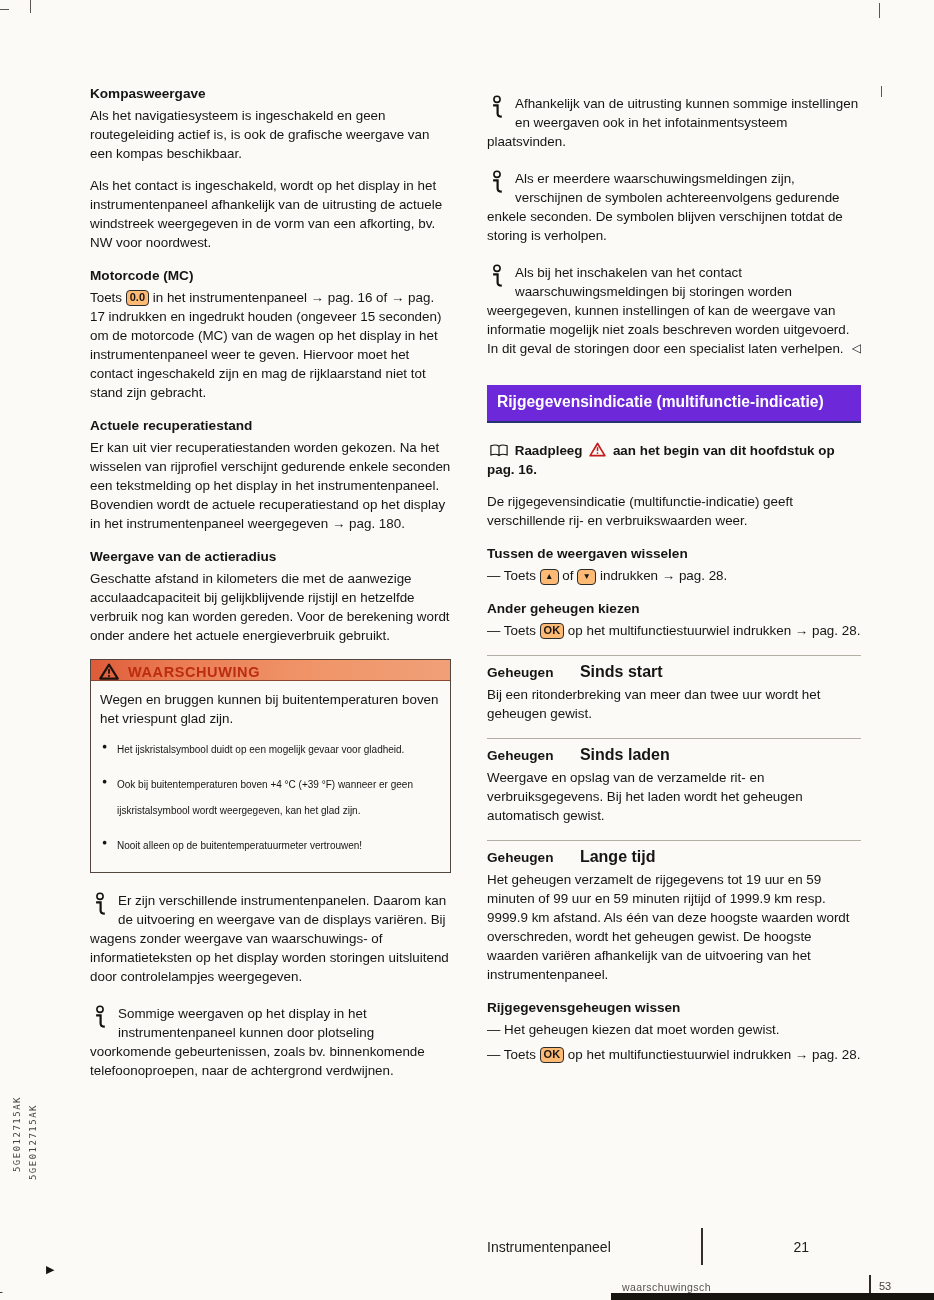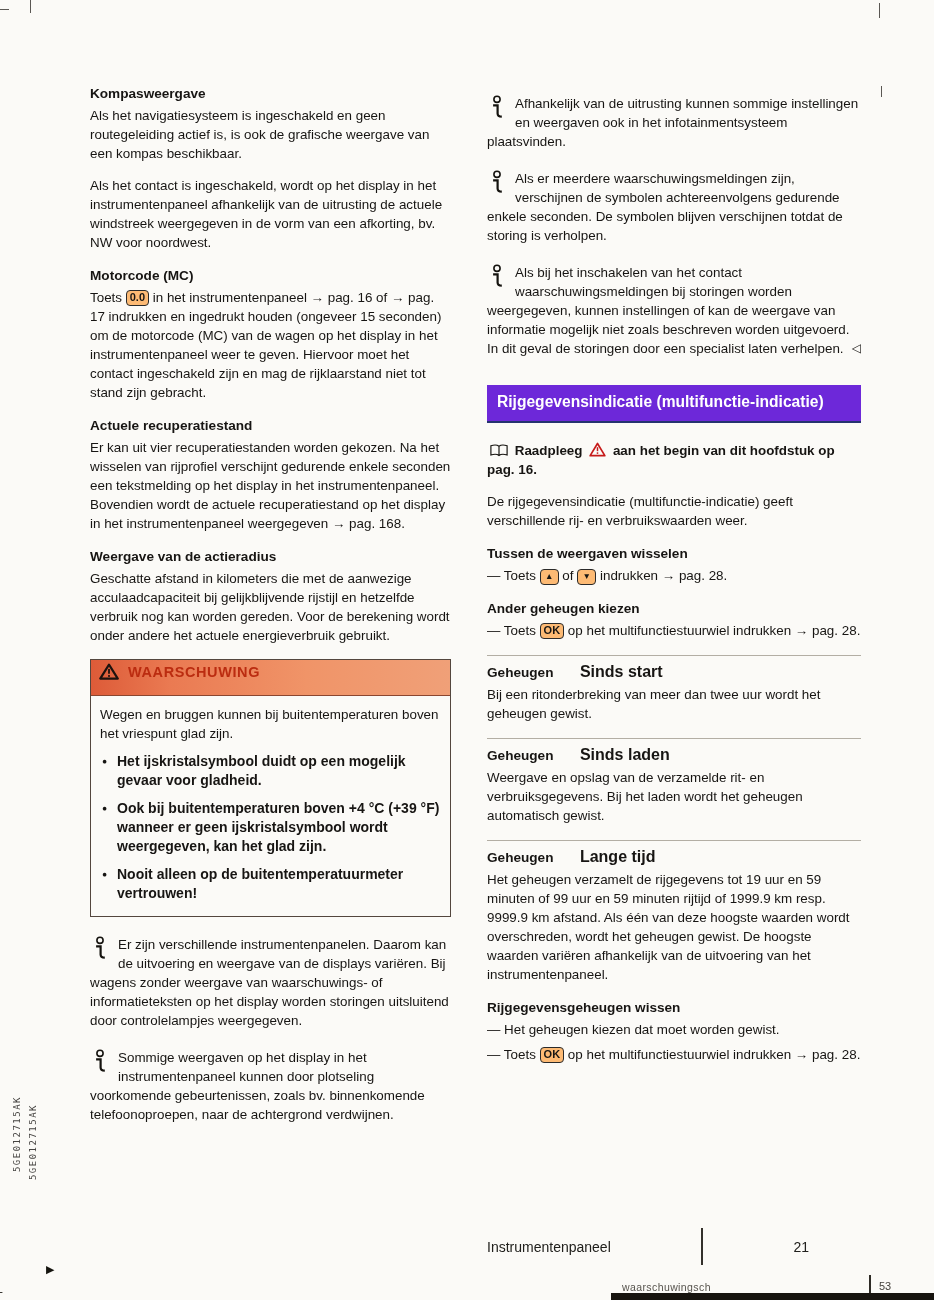--- a/index.html
+++ b/index.html
@@ -25,31 +25,31 @@
     display:inline-block; min-width:14px; text-align:center;
     border:1.4px solid #2a2a2a; border-radius:4px; padding:0 3px;
     font-size:11px; line-height:13.5px; font-weight:bold;
     background:#fdba74; text-indent:0; vertical-align:1px;
   }
   .key-arrow { font-size:8.5px; min-width:11px; }
 
   
   .warning-box { border:1px solid #53463e; margin:14px 0 17px; background:#fbfaf7; }
   .warning-head {
-    display:flex; align-items:center; gap:9px; padding:3px 8px 15px;
+    display:flex; align-items:center; gap:9px; padding:3px 8px 0;
     background:linear-gradient(90deg,#dd5b38 0%, #ea7a52 22%, #f09468 60%, #f0a078 100%);
     border-bottom:1px solid #8a4630;
   }
   .warning-title { color:#bb2c10; font-weight:bold; font-size:14.5px; letter-spacing:.6px; }
   .warning-body { padding:9px 9px 4px; }
   .warning-body p.para { margin-bottom:9px; }
   ul.wbullets { margin:0; padding:0; list-style:none; }
   ul.wbullets li {
     position:relative; padding-left:17px; margin-bottom:9px;
-    font-size:14px; line-height:19px;font-weight:bold;
+    font-size:10px; line-height:26px;
   }
   ul.wbullets li::before {
     content:"●"; position:absolute; left:2px; top:0; font-size:8.5px; line-height:19px;
   }
 
   
   .info-block { margin-top:18px; }
   .info-block::after { content:""; display:block; clear:both; }
   .info-icon { float:left; width:15px; height:24px; margin:1px 10px 0 3px; }
   .info-block p.para { margin-bottom:0; }
@@ -126,21 +126,21 @@
     <p class="para">Als het contact is ingeschakeld, wordt op het display in het instrumentenpaneel afhankelijk van de uitrusting de actuele windstreek weergegeven in de vorm van een afkorting, bv. NW voor noordwest.</p>
 
     <h3 class="section">Motorcode (MC)</h3>
     <p class="para">
       <span>Toets</span>
       <span class="key">0.0</span>
       <span>in het instrumentenpaneel → pag. 16 of → pag. 17 indrukken en ingedrukt houden (ongeveer 15 seconden) om de motorcode (MC) van de wagen op het display in het instrumentenpaneel weer te geven. Hiervoor moet het contact ingeschakeld zijn en mag de rijklaarstand niet tot stand zijn gebracht.</span>
     </p>
 
     <h3 class="section">Actuele recuperatiestand</h3>
-    <p class="para">Er kan uit vier recuperatiestanden worden gekozen. Na het wisselen van rijprofiel verschijnt gedurende enkele seconden een tekstmelding op het display in het instrumentenpaneel. Bovendien wordt de actuele recuperatiestand op het display in het instrumentenpaneel weergegeven → pag. 168.</p>
+    <p class="para">Er kan uit vier recuperatiestanden worden gekozen. Na het wisselen van rijprofiel verschijnt gedurende enkele seconden een tekstmelding op het display in het instrumentenpaneel. Bovendien wordt de actuele recuperatiestand op het display in het instrumentenpaneel weergegeven → pag. 180.</p>
 
     <h3 class="section">Weergave van de actieradius</h3>
     <p class="para">Geschatte afstand in kilometers die met de aanwezige acculaadcapaciteit bij gelijkblijvende rijstijl en hetzelfde verbruik nog kan worden gereden. Voor de berekening wordt onder andere het actuele energieverbruik gebruikt.</p>
 
     <div class="warning-box">
       <div class="warning-head">
         <svg viewBox="0 0 22 19" width="20" height="17">
           <path d="M11 1.8 L20.8 17.4 H1.2 Z" fill="none" stroke="#1d120e" stroke-width="2.4" stroke-linejoin="round"></path>
           <rect x="10" y="6.6" width="2" height="5.4" fill="#1d120e"></rect>
           <rect x="10" y="13.5" width="2" height="2" fill="#1d120e"></rect>

